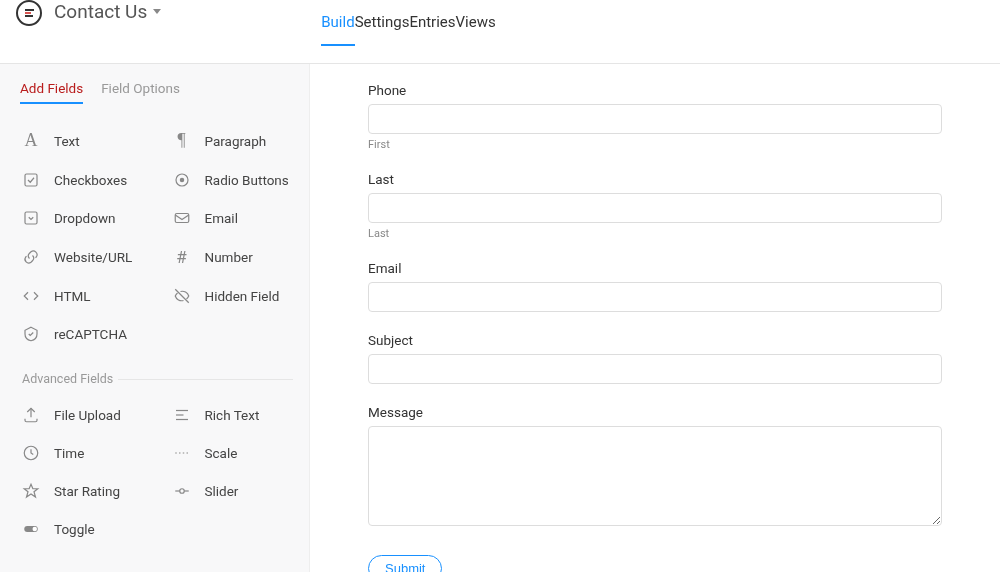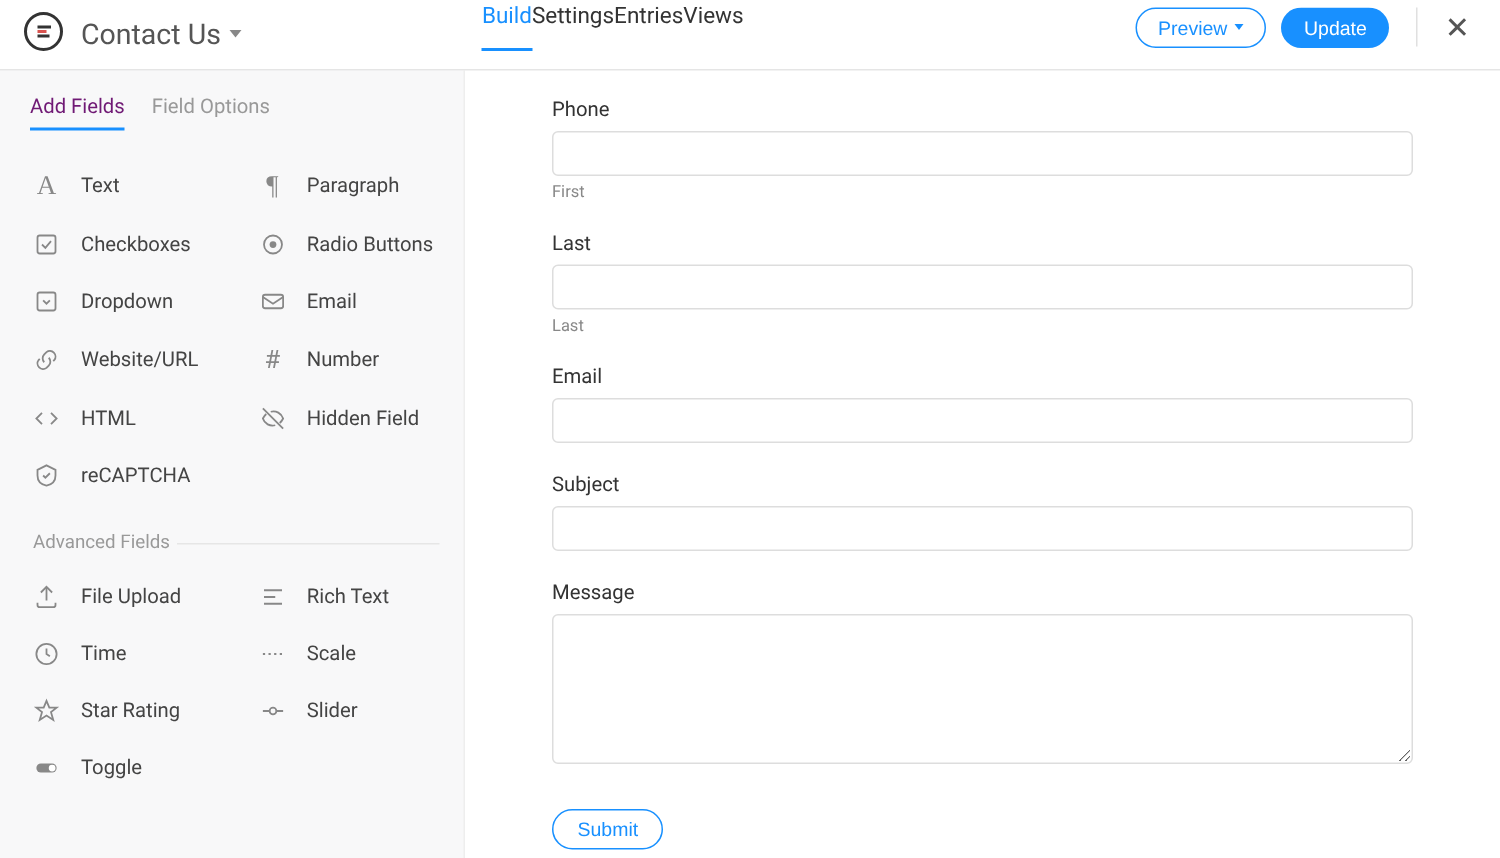--- a/index.html
+++ b/index.html
@@ -6,25 +6,25 @@
   body {
     font-family: -apple-system, BlinkMacSystemFont, "Segoe UI", Roboto, sans-serif;
     font-size: 14px;
     color: #333;
     width: 1000px;
     height: 572px;
     overflow: hidden;
     background: #fff;
   }
   .header {
-    height: 47px;
+    height: 64px;
     border-bottom: 1px solid #e5e5e5;
     display: flex;
-    align-items: flex-end;
-    padding: 12px 16px;
+    align-items: flex-start;
+    padding: 0 16px;
     position: relative;
   }
   .logo {
     width: 26px;
     height: 26px;
     border: 2px solid #333;
     border-radius: 50%;
     display: flex;
     align-items: center;
     justify-content: center;
@@ -110,21 +110,21 @@
     padding: 16px 20px 10px 20px;
   }
   .side-tab {
     font-size: 13.5px;
     color: #999;
     cursor: pointer;
     padding-bottom: 6px;
     border-bottom: 2px solid transparent;
   }
   .side-tab.active {
-    color: #701a75;
+    color: #b91c1c;
     border-bottom-color: #1890ff;
   }
   .field-grid {
     display: grid;
     grid-template-columns: 1fr 1fr;
     padding: 6px 4px;
   }
   .field-item {
     display: flex;
     align-items: center;
@@ -225,31 +225,20 @@
     <span class="caret-down"></span>
   </div>
 
   <div class="nav-tabs">
     <div class="nav-tab active">Build</div>
     <div class="nav-tab">Settings</div>
     <div class="nav-tab">Entries</div>
     <div class="nav-tab">Views</div>
   </div>
 
-  <div class="hdr-right">
-    <button class="btn btn-outline">
-      <span>Preview</span>
-      <span class="caret-sm"></span>
-    </button>
-    <button class="btn btn-primary">Update</button>
-    <div class="vr"></div>
-    <div class="close-x">
-      <span>✕</span>
-    </div>
-  </div>
 </div>
 
 <div class="body">
   <div class="sidebar">
     <div class="side-tabs">
       <div class="side-tab active">Add Fields</div>
       <div class="side-tab">Field Options</div>
     </div>
 
     <div class="field-grid" id="basic-grid">

